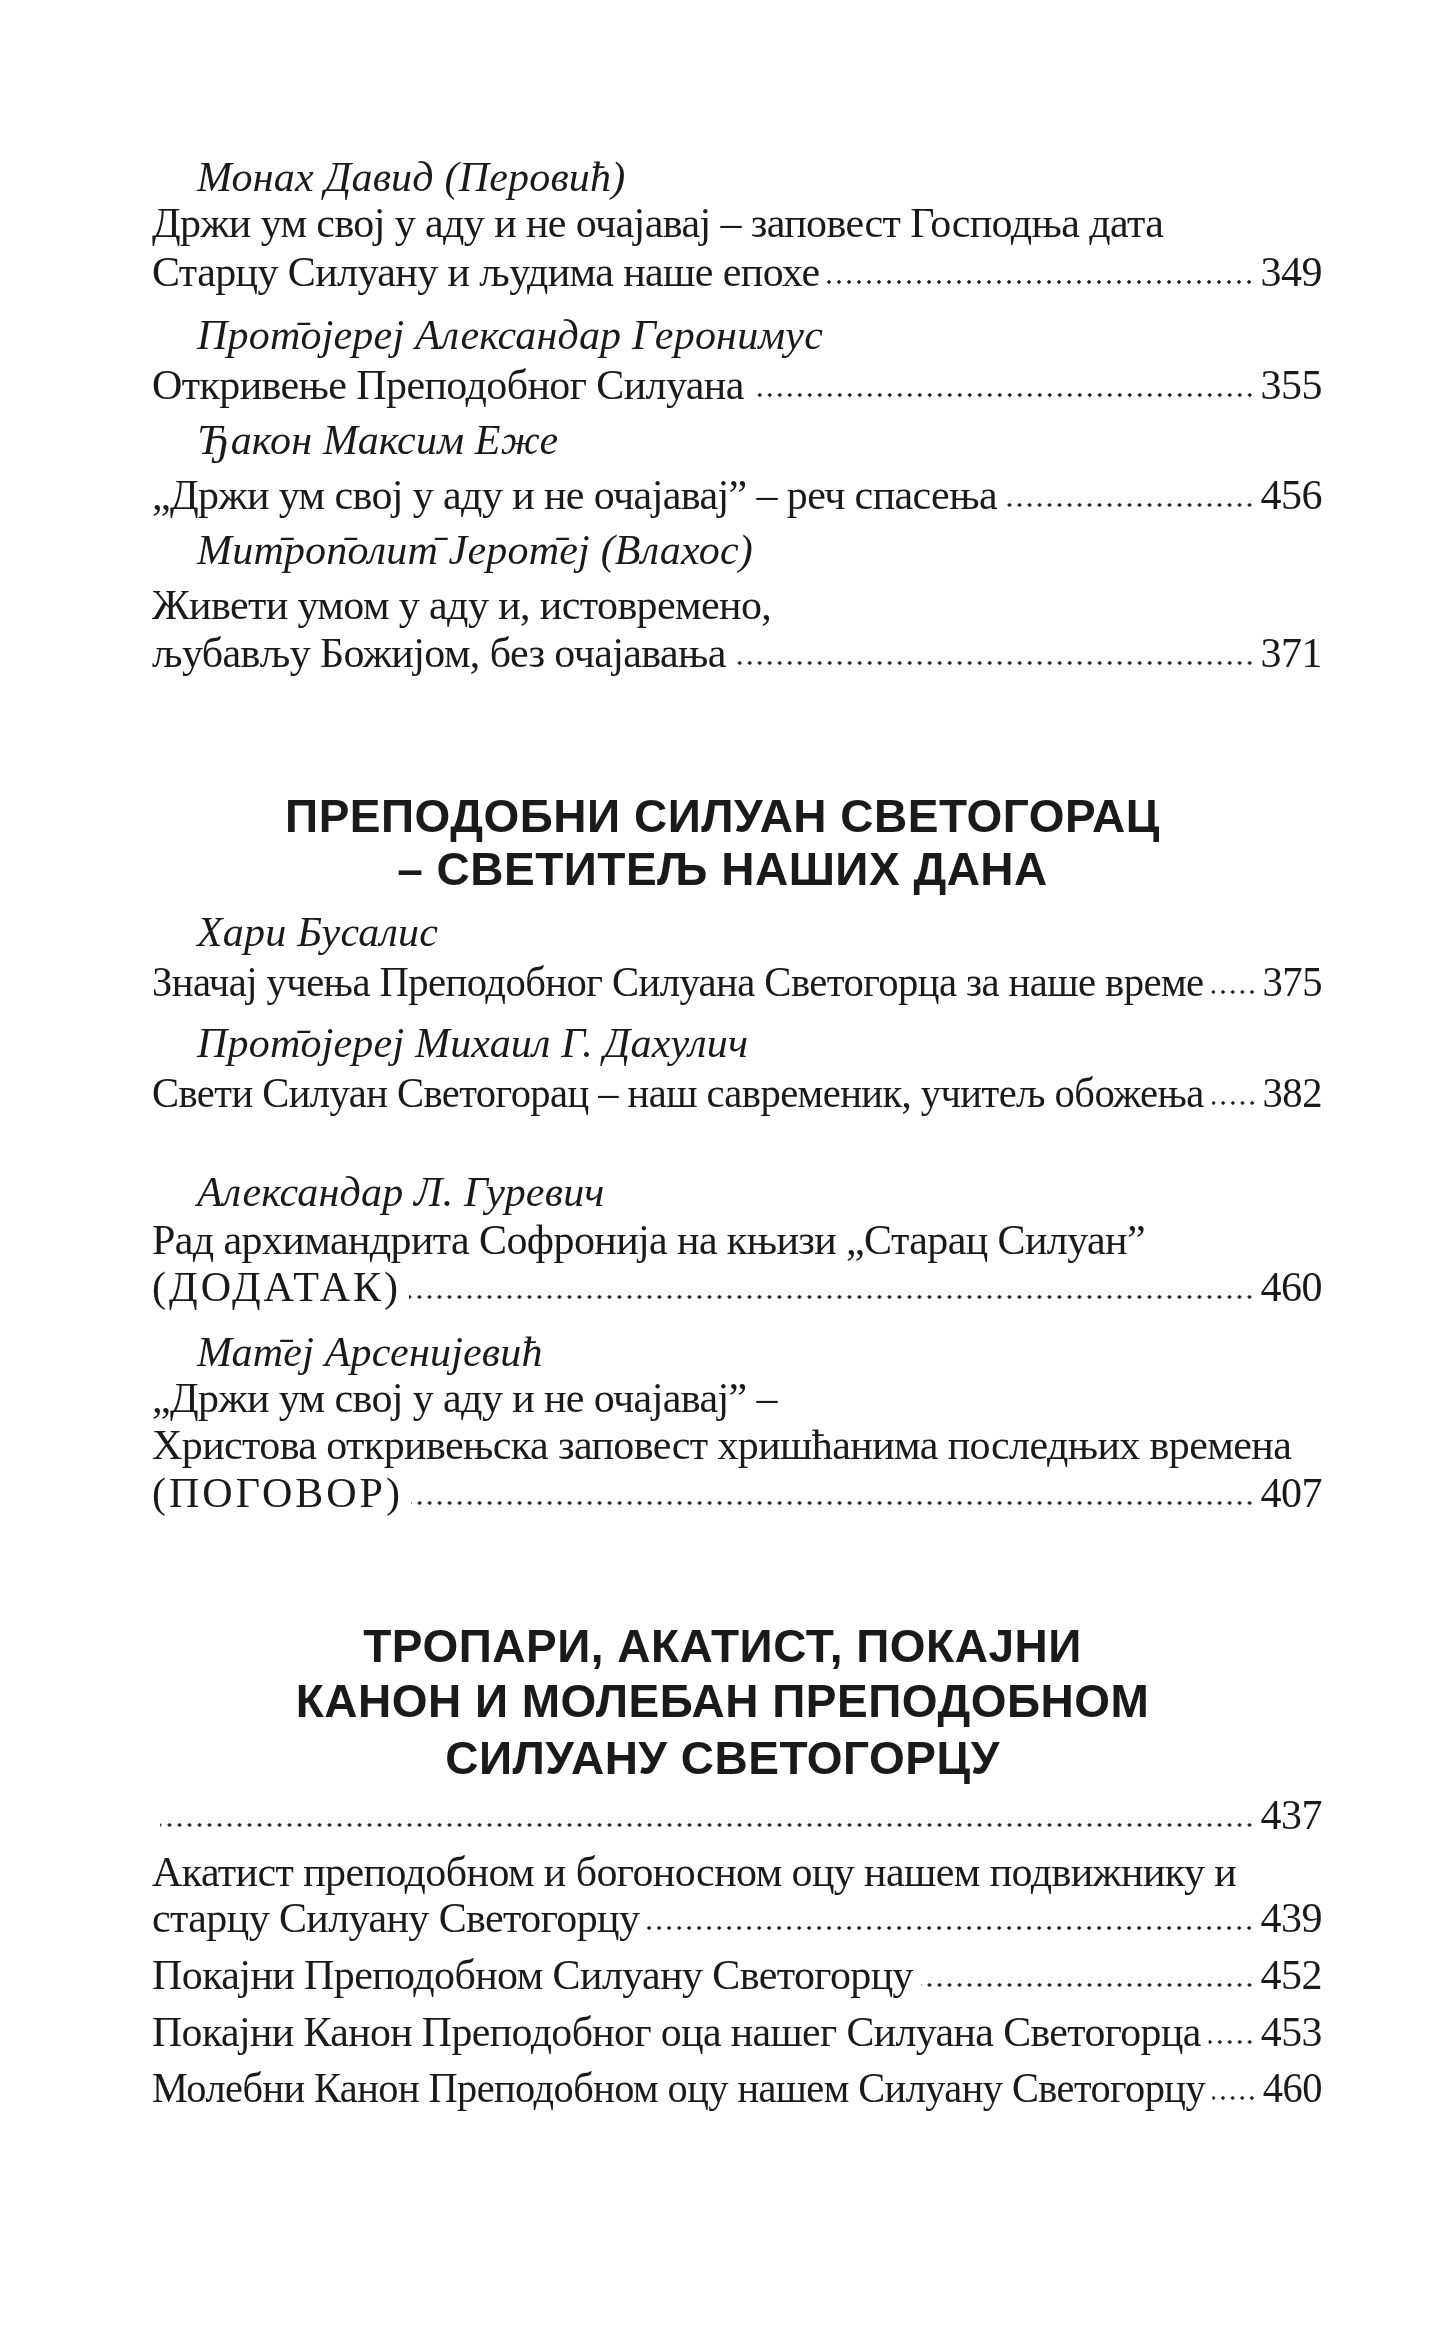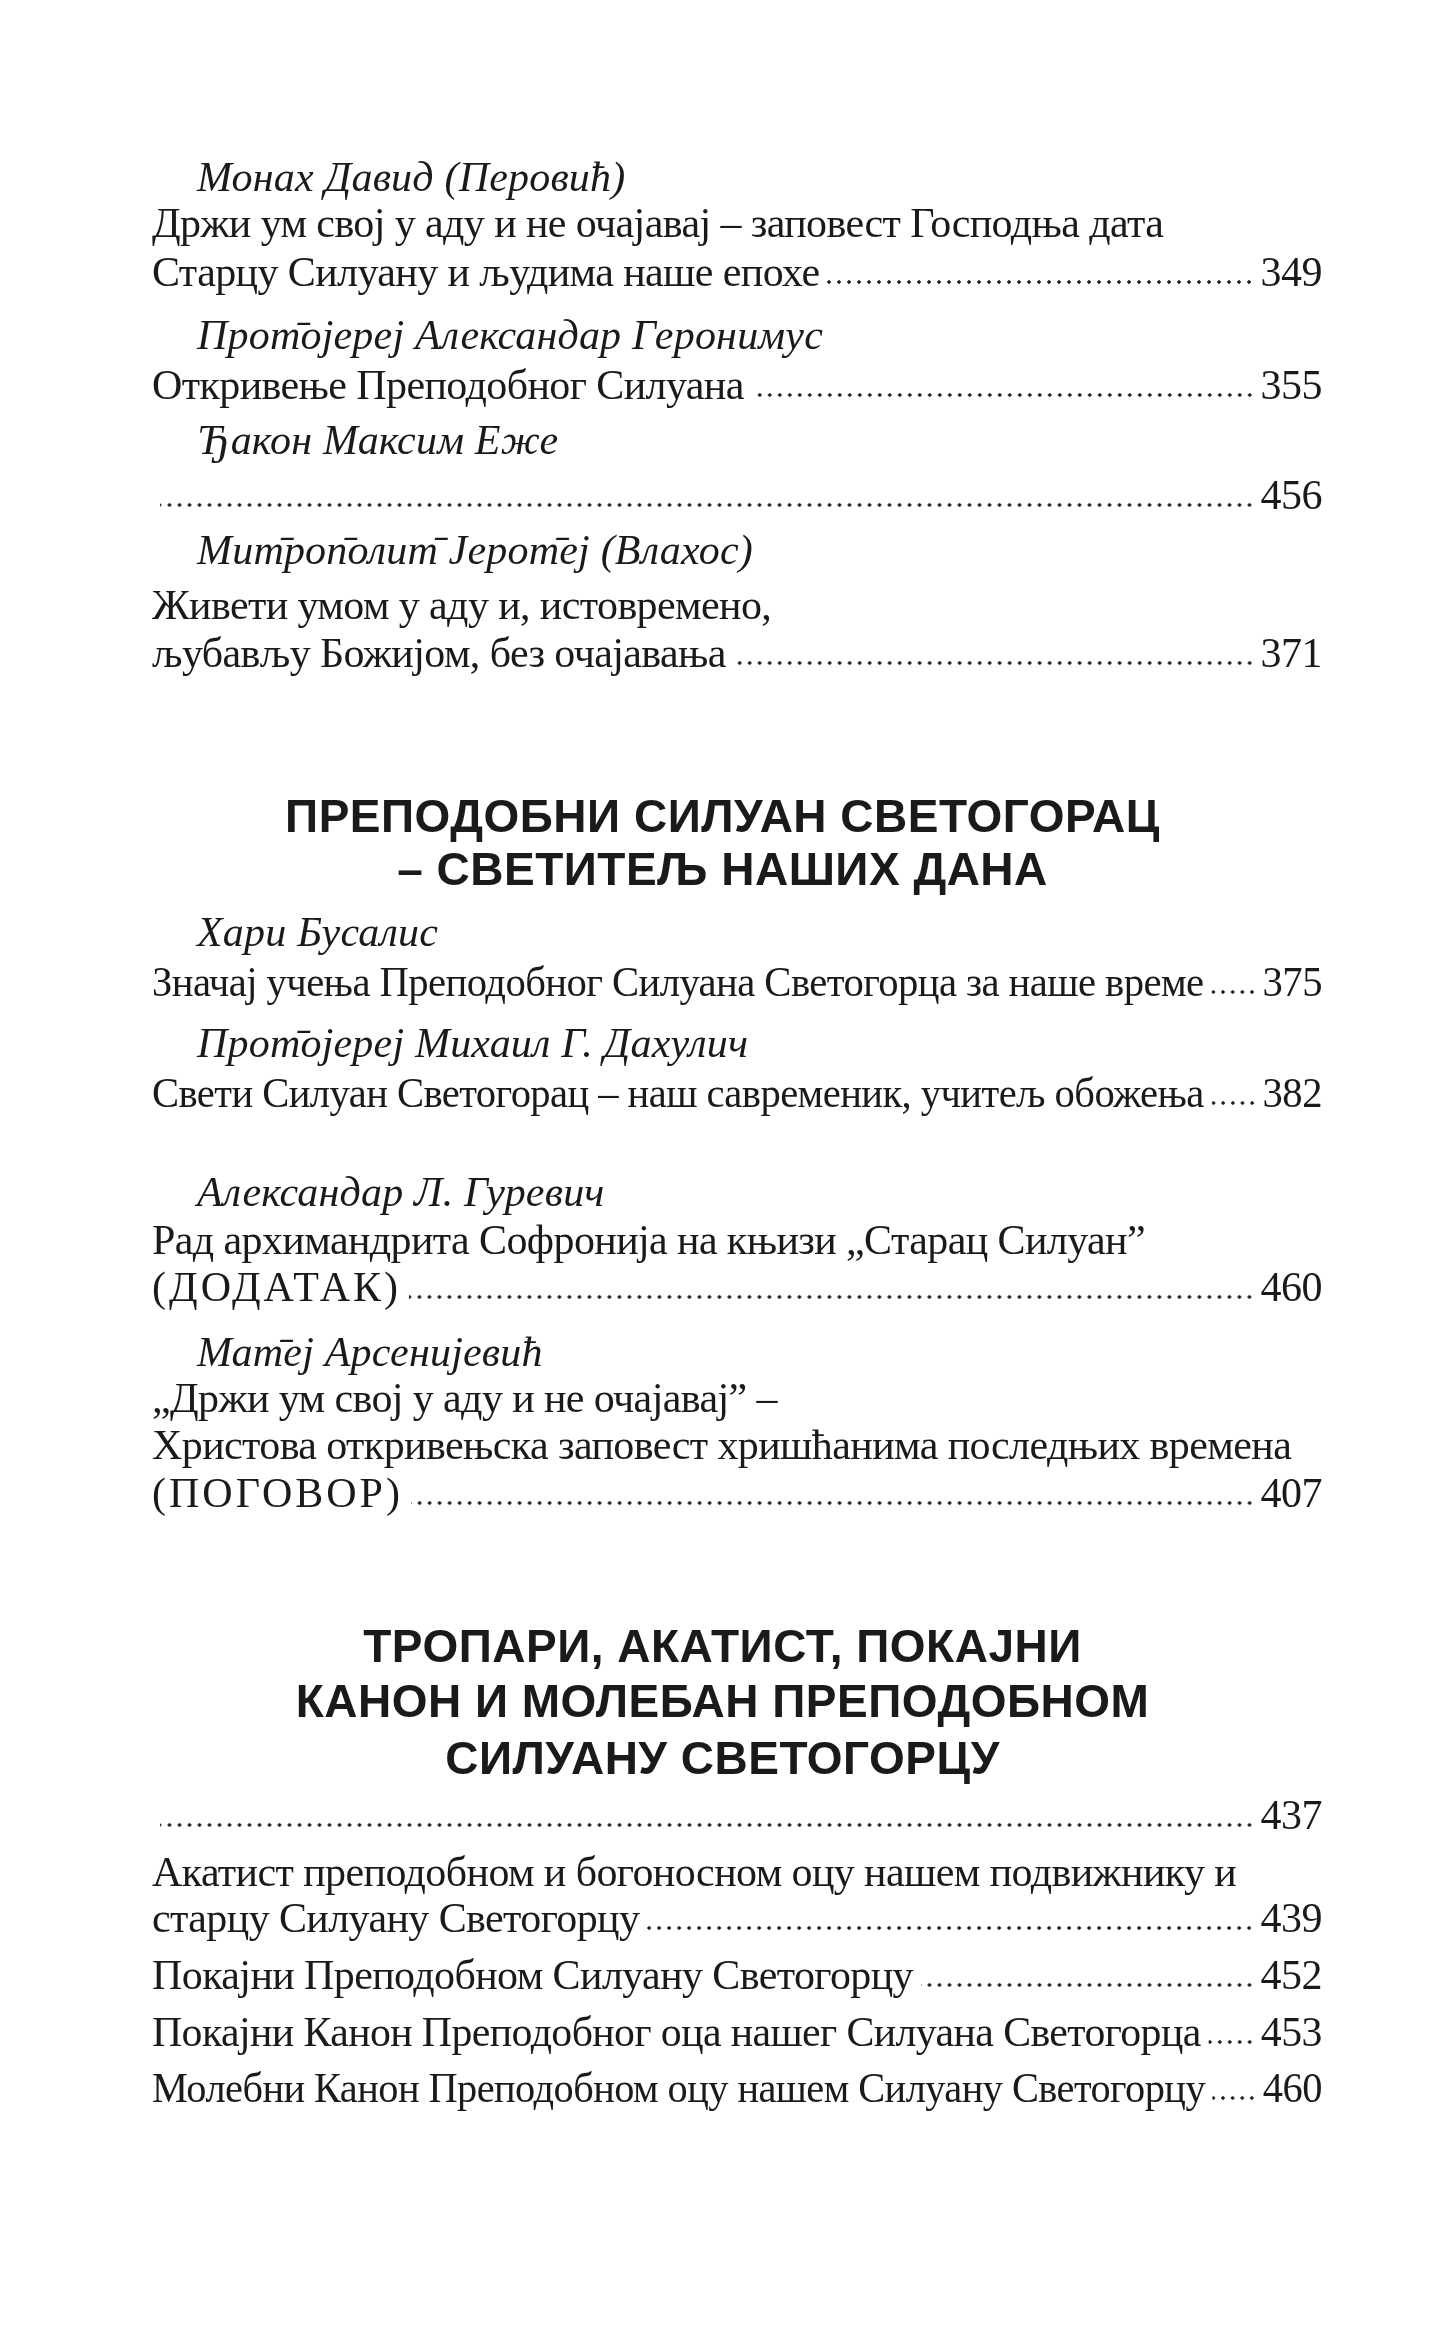--- a/index.html
+++ b/index.html
@@ -66,20 +66,21 @@
     <div class="line title" style="top:360px">
       <span>Откривење Преподобног Силуана</span>
       <span class="leader"></span>
       <span class="page-num">355</span>
     </div>
   </div>
 
   <div>
     <div class="line author" style="top:415px">Ђакон Максим Еже</div>
     <div class="line title" style="top:470px">
+      <span>„Држи ум свој у аду и не очајавај” – реч спасења</span>
       <span class="leader"></span>
       <span class="page-num">456</span>
     </div>
   </div>
 
   <div>
     <div class="line author" style="top:525px">Мит̄роп̄олит̄ Јерот̄еј (Влахос)</div>
     <div class="line title" style="top:580px">Живети умом у аду и, истовремено,</div>
     <div class="line title" style="top:628px">
       <span>љубављу Божијом, без очајавања</span>

